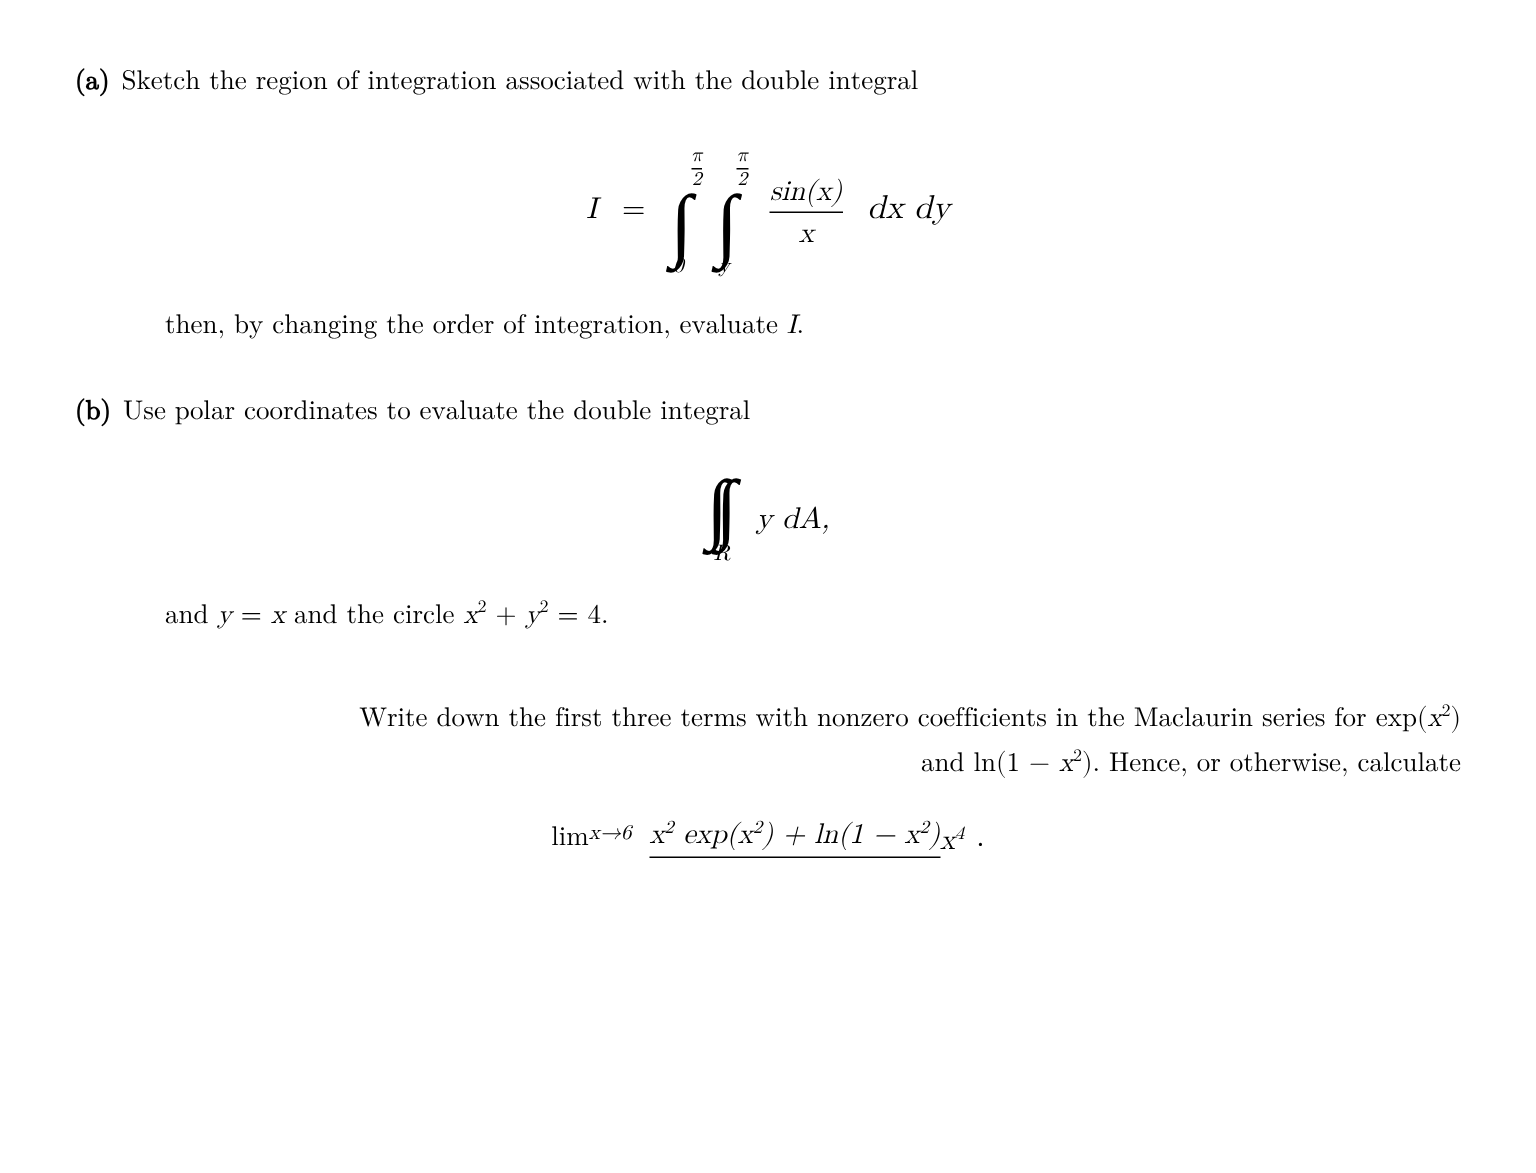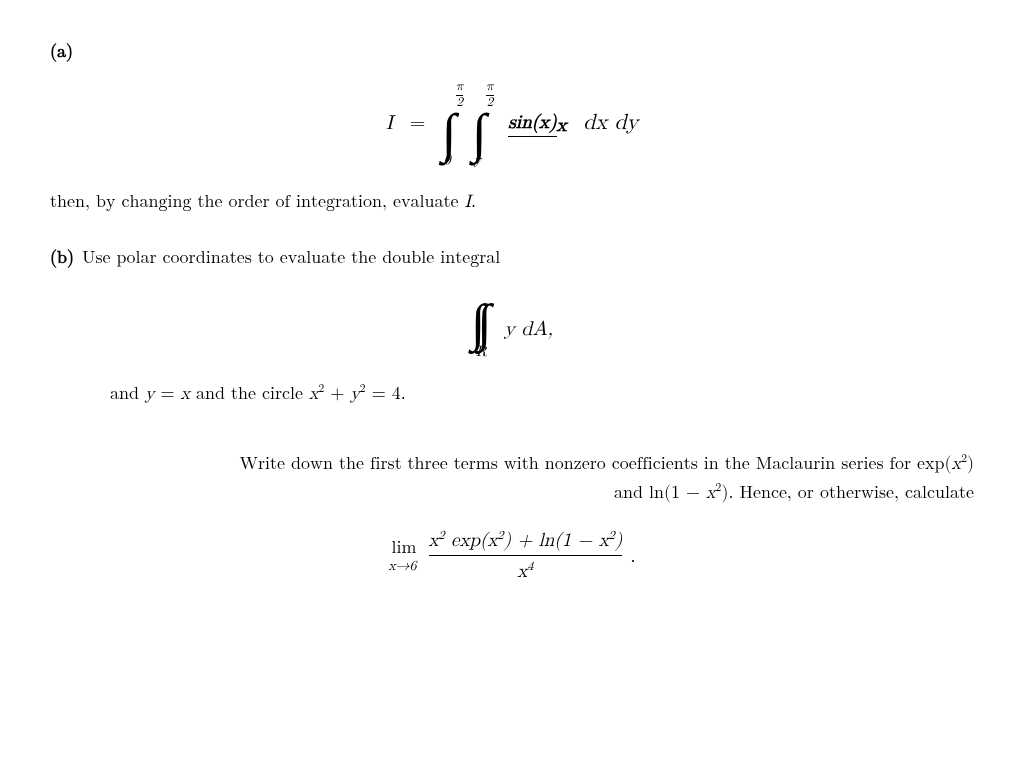--- a/index.html
+++ b/index.html
@@ -60,20 +60,21 @@
 
     .int-lower {
       font-size: 14px;
       font-style: italic;
       line-height: 1;
       margin-top: -4px;
       margin-left: -2px;
     }
 
     .then-text {
+      margin-left: 60px;
       font-size: 18px;
       line-height: 1.6;
     }
 
     .where-text {
       margin-left: 60px;
       font-size: 18px;
       line-height: 1.65;
     }
 
@@ -109,20 +110,21 @@
     .pi-half-den {
       padding-top: 0px;
     }
   </style>
 </head>
 <body>
 
 <div class="part-a">
   <div style="display:flex; align-items:baseline; gap:8px; margin-bottom:10px;">
     <span class="problem-label">(a)</span>
+    <span class="problem-text">Sketch the region of integration associated with the double integral</span>
   </div>
 
   <div class="math-display">
     <span style="font-style:italic; font-size:20px; margin-right:10px;">I</span>
     <span style="font-size:20px; margin-right:10px;">=</span>
     
     <span class="int-wrapper" style="display:inline-flex; flex-direction:column; align-items:flex-start; vertical-align:middle;">
       <span class="int-upper" style="font-size:13px; font-style:italic; margin-left:14px; line-height:1.1;">
         <span class="pi-half" style="display:inline-flex; flex-direction:column; align-items:center; font-size:13px;">
           <span class="pi-half-num" style="border-bottom:1px solid #000; font-style:italic;">π</span>
@@ -137,21 +139,21 @@
       <span class="int-upper" style="font-size:13px; font-style:italic; margin-left:14px; line-height:1.1;">
         <span class="pi-half" style="display:inline-flex; flex-direction:column; align-items:center; font-size:13px;">
           <span class="pi-half-num" style="border-bottom:1px solid #000; font-style:italic;">π</span>
           <span class="pi-half-den">2</span>
         </span>
       </span>
       <span style="font-size:54px; line-height:0.9; font-family:serif;">∫</span>
       <span class="int-lower" style="font-size:14px; font-style:italic; margin-left:2px; line-height:1.1; font-style:italic;">y</span>
     </span>
     
-    <span style="display:inline-flex; flex-direction:row; align-items:center; vertical-align:middle; margin: 0 8px; font-weight: bold;">
+    <span style="display:inline-flex; flex-direction:column; vertical-align:middle; margin: 0 8px;">
       <span style="border-bottom:1.5px solid #000; padding-bottom:2px; font-style:italic; font-size:19px;">sin(<span style="font-style:italic;">x</span>)</span>
       <span style="padding-top:2px; font-style:italic; font-size:19px;">x</span>
     </span>
     <span style="font-style:italic; font-size:22px; margin-left:2px;">dx dy</span>
   </div>
 
   <div class="then-text">
     then, by changing the order of integration, evaluate <span style="font-style:italic;">I</span>.
   </div>
 </div>
@@ -185,26 +187,26 @@
   <div style="font-size:18px; line-height:1.65;text-align:right;">
     Write down the first three terms with nonzero coefficients in the Maclaurin series for exp(<span style="font-style:italic;">x</span><sup>2</sup>)
   </div>
   <div style="font-size:18px; line-height:1.65; margin-bottom:10px;text-align:right;">
     and ln(1 − <span style="font-style:italic;">x</span><sup>2</sup>). Hence, or otherwise, calculate
   </div>
 
   <div class="limit-display">
     <span style="display:inline-flex; align-items:center; gap:8px; vertical-align:middle;">
 
-      <span style="display:inline-flex; flex-direction:column; align-items:flex-end; margin-right:4px;">
+      <span style="display:inline-flex; flex-direction:row; align-items:flex-start; margin-right:4px;">
         <span style="font-size:18px; font-style:normal; margin-bottom:0px;">lim</span>
         <span style="font-size:14px; font-style:italic;">x→6</span>
       </span>
 
-      <span style="display:inline-flex; flex-direction:column; align-items:center; vertical-align:middle;">
+      <span style="display:inline-flex; flex-direction:row; align-items:flex-end; vertical-align:middle;">
         <span style="border-bottom:1.5px solid #000; padding-bottom:3px; font-style:italic; font-size:19px;">
           <span style="font-style:italic;">x</span><sup>2</sup> exp(<span style="font-style:italic;">x</span><sup>2</sup>) + ln(1 − <span style="font-style:italic;">x</span><sup>2</sup>)
         </span>
         <span style="padding-top:3px; font-style:italic; font-size:19px;"><span style="font-style:italic;">x</span><sup>4</sup></span>
       </span>
       <span style="font-size:20px;">.</span>
     </span>
   </div>
 </div>
 

